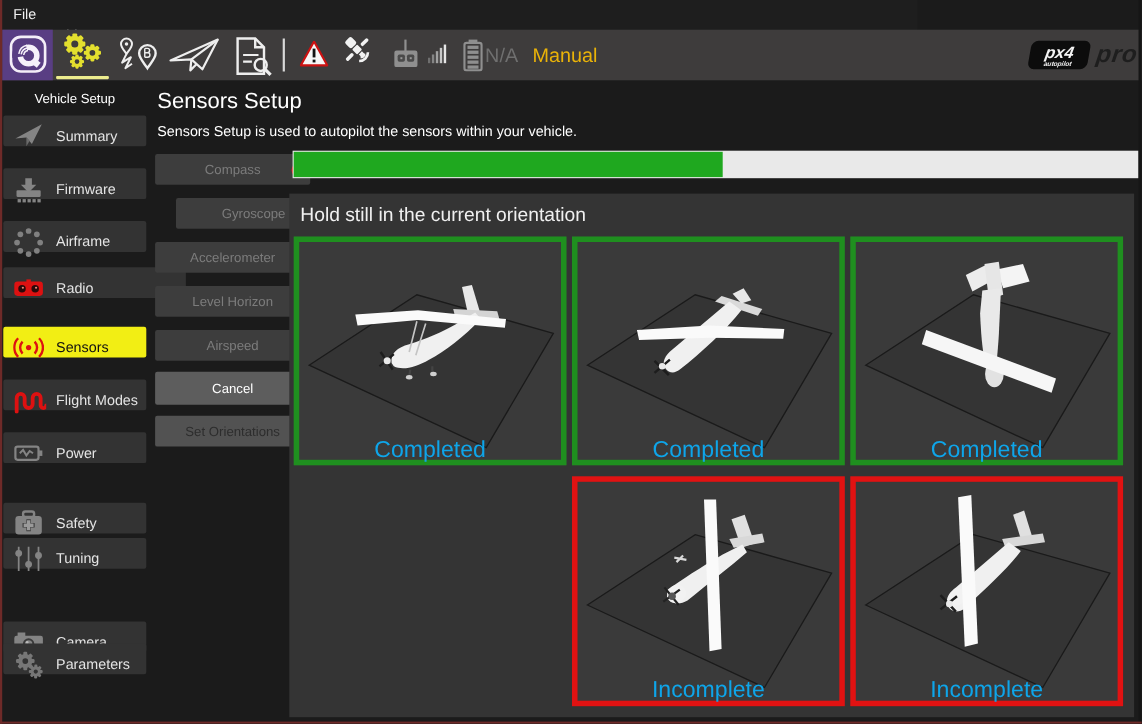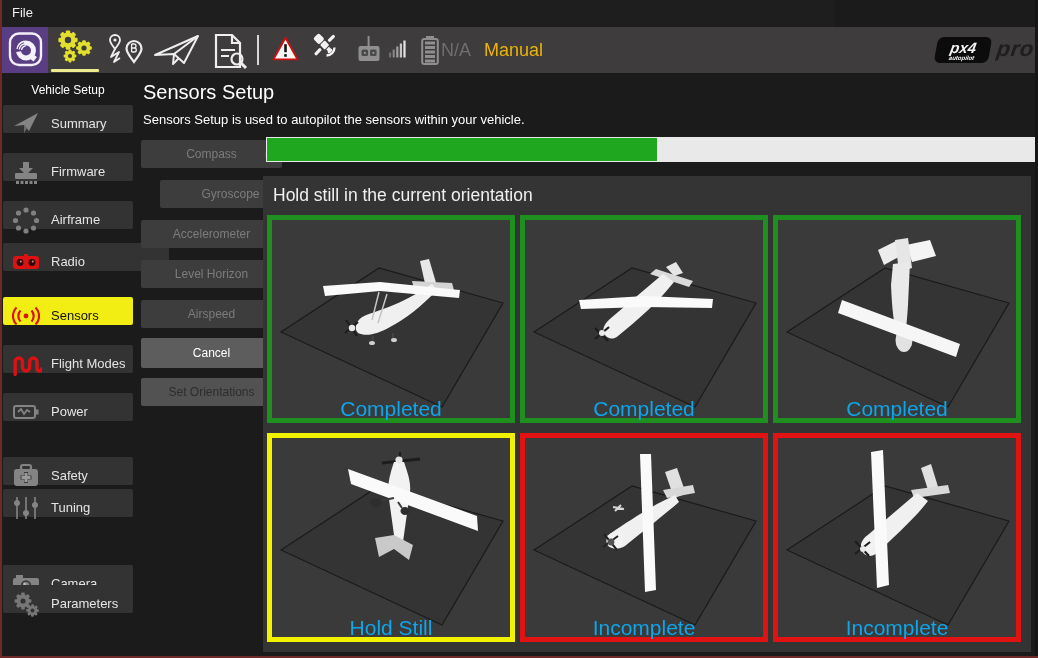--- a/index.html
+++ b/index.html
@@ -400,37 +400,20 @@
         <polygon points="128,25 152,20 158,36 134,42" fill="#f4f4f4"></polygon>
         <polygon points="117,20 130,18 134,48 121,52" fill="#e6e6e6"></polygon>
         <path d="M115,44 L132,42 L130,85 C129,100 128,110 127,116 L119,116 C116,105 114,90 113,65 Z" fill="#e9e9e9"></path>
         <ellipse cx="126" cy="120" rx="8.5" ry="12" fill="#e2e2e2"></ellipse>
         <polygon points="64,80 182,124 178,137 60,93" fill="#f6f6f6"></polygon>
       </g>
     </svg>
     <span class="cap">Completed</span>
   </div>
 
-  <div class="tile ty" style="left:4px;top:257px;height:199px;">
-    <svg width="238" height="198" viewBox="0 0 238 198">
-      <polygon points="9,112 107,48 231,83 170,187" fill="#343434" stroke="#1a1a1a" stroke-width="1.2"></polygon>
-      <g>
-        <path d="M110,25 L148,21" stroke="#1d1d1d" stroke-width="3.2"></path>
-        <path d="M128,14 L128,22" stroke="#1d1d1d" stroke-width="2"></path>
-        <path d="M122,24 L132,24 C136,36 139,44 138,54 L131,104 L123,104 L116,54 C116,44 118,36 122,24 Z" fill="#f2f2f2"></path>
-        <polygon points="76,31 205,78 206,93 79,46" fill="#fafafa"></polygon>
-        <path d="M107,63 L122,60 M130,70 L126,64" stroke="#3a3a3a" stroke-width="2"></path>
-        <ellipse cx="104" cy="65" rx="5.5" ry="4.5" fill="#2e2e2e"></ellipse>
-        <ellipse cx="133" cy="73" rx="4.5" ry="4" fill="#2e2e2e"></ellipse>
-        <polygon points="103,100 122,97 141,107 137,122 122,111 107,119" fill="#c9c9c9"></polygon>
-        <circle cx="127" cy="22" r="3.6" fill="#e8e8e8"></circle>
-      </g>
-    </svg>
-    <span class="cap">Hold Still</span>
-  </div>
 
   <div class="tile tr" style="left:257px;top:257px;height:199px;">
     <svg width="238" height="198" viewBox="0 0 238 198">
       <polygon points="9,112 107,48 231,83 170,187" fill="#343434" stroke="#1a1a1a" stroke-width="1.2"></polygon>
       <g>
         <polygon points="140,34 152,30 161,56 149,60" fill="#e0e0e0"></polygon>
         <polygon points="138,52 168,47 170,55 142,60" fill="#d8d8d8"></polygon>
         <path d="M82,98 C93,90 113,77 132,66 L150,57 L154,64 C139,77 117,94 100,108 C90,114 81,109 82,102 Z" fill="#f0f0f0"></path>
         <ellipse cx="90" cy="102" rx="9" ry="8" fill="#f2f2f2" transform="rotate(-35 90 102)"></ellipse>
         <path d="M90,73 L96,67 M88,69 L99,71" stroke="#d8d8d8" stroke-width="2"></path>

